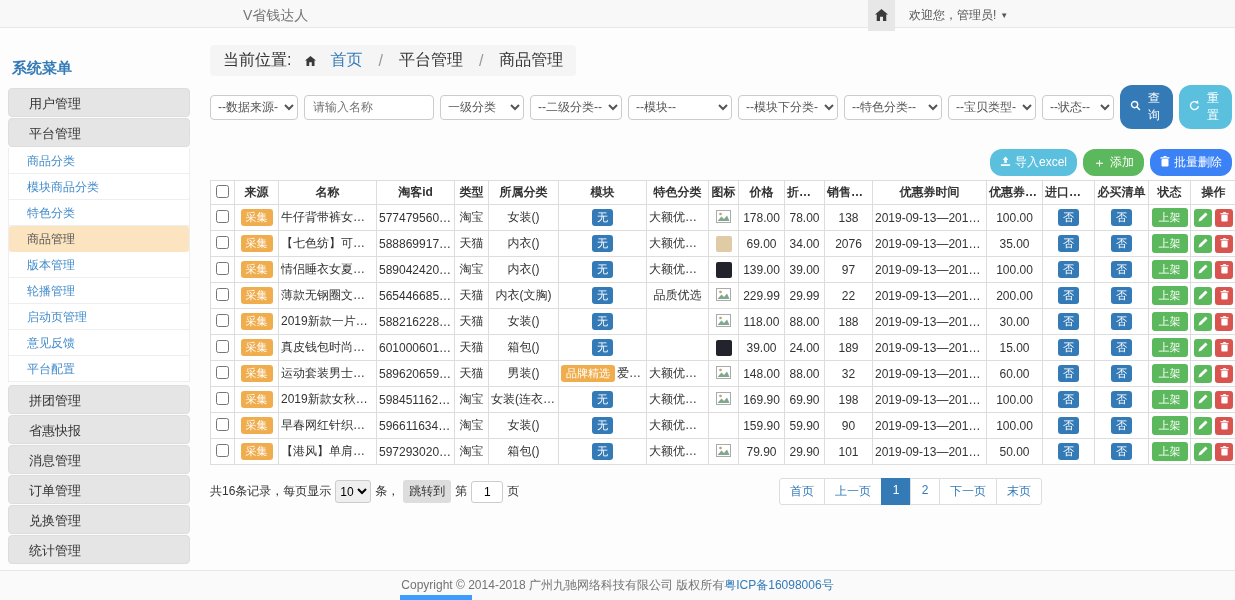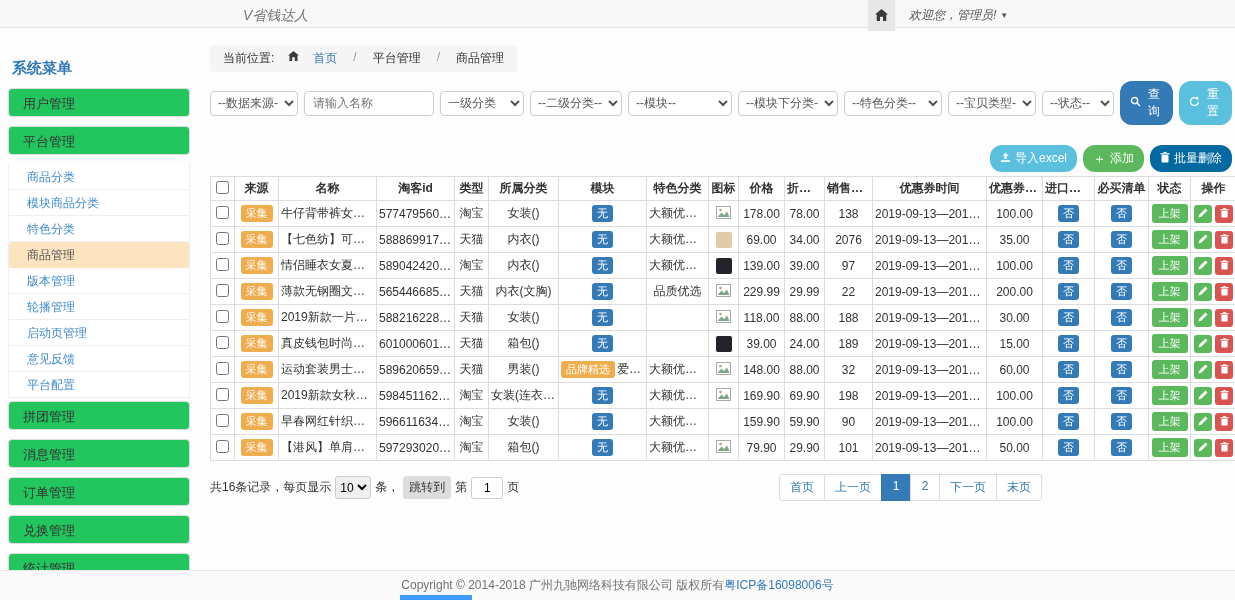--- a/index.html
+++ b/index.html
@@ -1,54 +1,54 @@
 <!DOCTYPE html>
 <html><head>
 <meta charset="utf-8">
 <style>
   * { box-sizing: border-box; margin: 0; padding: 0; }
   html, body { width: 1235px; height: 600px; overflow: hidden; background: #fdfdfd;
     font-family: "Liberation Sans", "DejaVu Sans", sans-serif; }
 
   
-  .topbar { position: relative; height: 28px; background: #f8f8f8; border-bottom: 1px solid #e7e7e7; font-style: italic; }
+  .topbar { position: relative; height: 28px; background: #f8f8f8; border-bottom: 1px solid #e7e7e7; }
   .topbar-title { position: absolute; left: 243px; top: 7px; font-size: 14px; color: #777; }
   .topbar-right { position: absolute; left: 868px; top: 0; height: 31px; display: flex; align-items: center; }
   .home-block { width: 27px; height: 31px; background: #e7e7e7; display: flex; align-items: center; justify-content: center; cursor: pointer; }
   .welcome { margin-left: 14px; font-size: 12px; color: #555; cursor: pointer; display: flex; align-items: center; }
   .caret-down { font-size: 8px; color: #555; margin-left: 4px; }
 
   
   .sidebar { position: absolute; left: 8px; top: 51px; width: 182px; }
   .sidebar-title { color: #337ab7; font-size: 15px; font-weight: bold; padding: 8px 4px 10px 4px; }
-  .menu-header { height: 29px; line-height: 29px; background: #22c55e; border: 1px solid #ddd; border-radius: 4px;
-    margin-bottom: 9px; padding-left: 14px; font-size: 13px; color: #333; cursor: pointer; }
+  .menu-header { height: 29px; line-height: 29px; background: #e5e5e5; border: 1px solid #ddd; border-radius: 4px;
+    margin-bottom: 1px; padding-left: 20px; font-size: 13px; color: #333; cursor: pointer; }
   .menu-sub { height: 26px; line-height: 26px; background: #fff; border-bottom: 1px solid #eee; padding-left: 18px;
     font-size: 12px; color: #428bca; cursor: pointer; }
   .menu-sub.active { background: #fce4c0; border-radius: 3px; color: #555; border-bottom-color: transparent; }
   .submenu-wrap { border-left: 1px solid #eee; border-right: 1px solid #eee; margin-bottom: 3px; }
 
   
   .main { position: absolute; left: 210px; top: 45px; width: 1022px; }
-  .breadcrumb { display: inline-flex; align-items: flex-start; gap: 14px; background: #f5f5f5; border-radius: 4px;
-    padding: 5px 13px; font-size: 12px; color: #333; }
+  .breadcrumb { display: inline-flex; align-items: center; gap: 14px; background: #f5f5f5; border-radius: 4px;
+    padding: 5px 13px; font-size: 16px; color: #333; }
   .breadcrumb a { color: #337ab7; text-decoration: none; cursor: pointer; }
   .breadcrumb .sep { color: #999; padding: 0 2px; }
 
   .filters { margin-top: 9px; display: flex; align-items: center; gap: 6px; flex-wrap: nowrap; }
   .filters select { height: 25px; font-size: 12px; color: #555; border: 1px solid #ccc; border-radius: 4px;
     background: #fff; padding: 2px 3px; }
   .filters input[type=text] { height: 25px; width: 130px; font-size: 12px; color: #6d28d9; border: 1px solid #ccc;
     border-radius: 4px; padding: 2px 8px; }
   .btn { display: inline-flex; align-items: center; gap: 4px; border: none; border-radius: 12px; color: #fff;
     font-size: 12px; padding: 5px 10px; cursor: pointer; }
   .btn-primary { background: #337ab7; }
   .btn-info { background: #5bc0de; }
   .btn-success { background: #5cb85c; }
-  .btn-danger-soft { background: #0369a1; }
+  .btn-danger-soft { background: #3b82f6; }
 
   .toolbar { margin-top: 20px; display: flex; justify-content: flex-end; gap: 6px; }
 
   
   table.grid { margin-top: 4px; width: 100%; border-collapse: collapse; table-layout: fixed; background: #fff; }
   table.grid th, table.grid td { border: 1px solid #ddd; font-size: 12px; color: #333; text-align: center;
     padding: 2px 2px; overflow: hidden; white-space: nowrap; text-overflow: ellipsis; }
   table.grid th { height: 24px; font-weight: bold; background: #fff; }
   table.grid td { height: 26px; }
   th.op-head { color: #337ab7; }
@@ -116,20 +116,21 @@
         <div class="menu-sub">模块商品分类</div>
         <div class="menu-sub">特色分类</div>
         <div class="menu-sub active">商品管理</div>
         <div class="menu-sub">版本管理</div>
         <div class="menu-sub">轮播管理</div>
         <div class="menu-sub">启动页管理</div>
         <div class="menu-sub">意见反馈</div>
         <div class="menu-sub">平台配置</div>
       </div>
       <div class="menu-header">拼团管理</div>
+      <div class="menu-header">省惠快报</div>
       <div class="menu-header">消息管理</div>
       <div class="menu-header">订单管理</div>
       <div class="menu-header">兑换管理</div>
       <div class="menu-header">统计管理</div>
     </div>
 </aside>
 
 <main class="main">
 
   <div class="breadcrumb">

